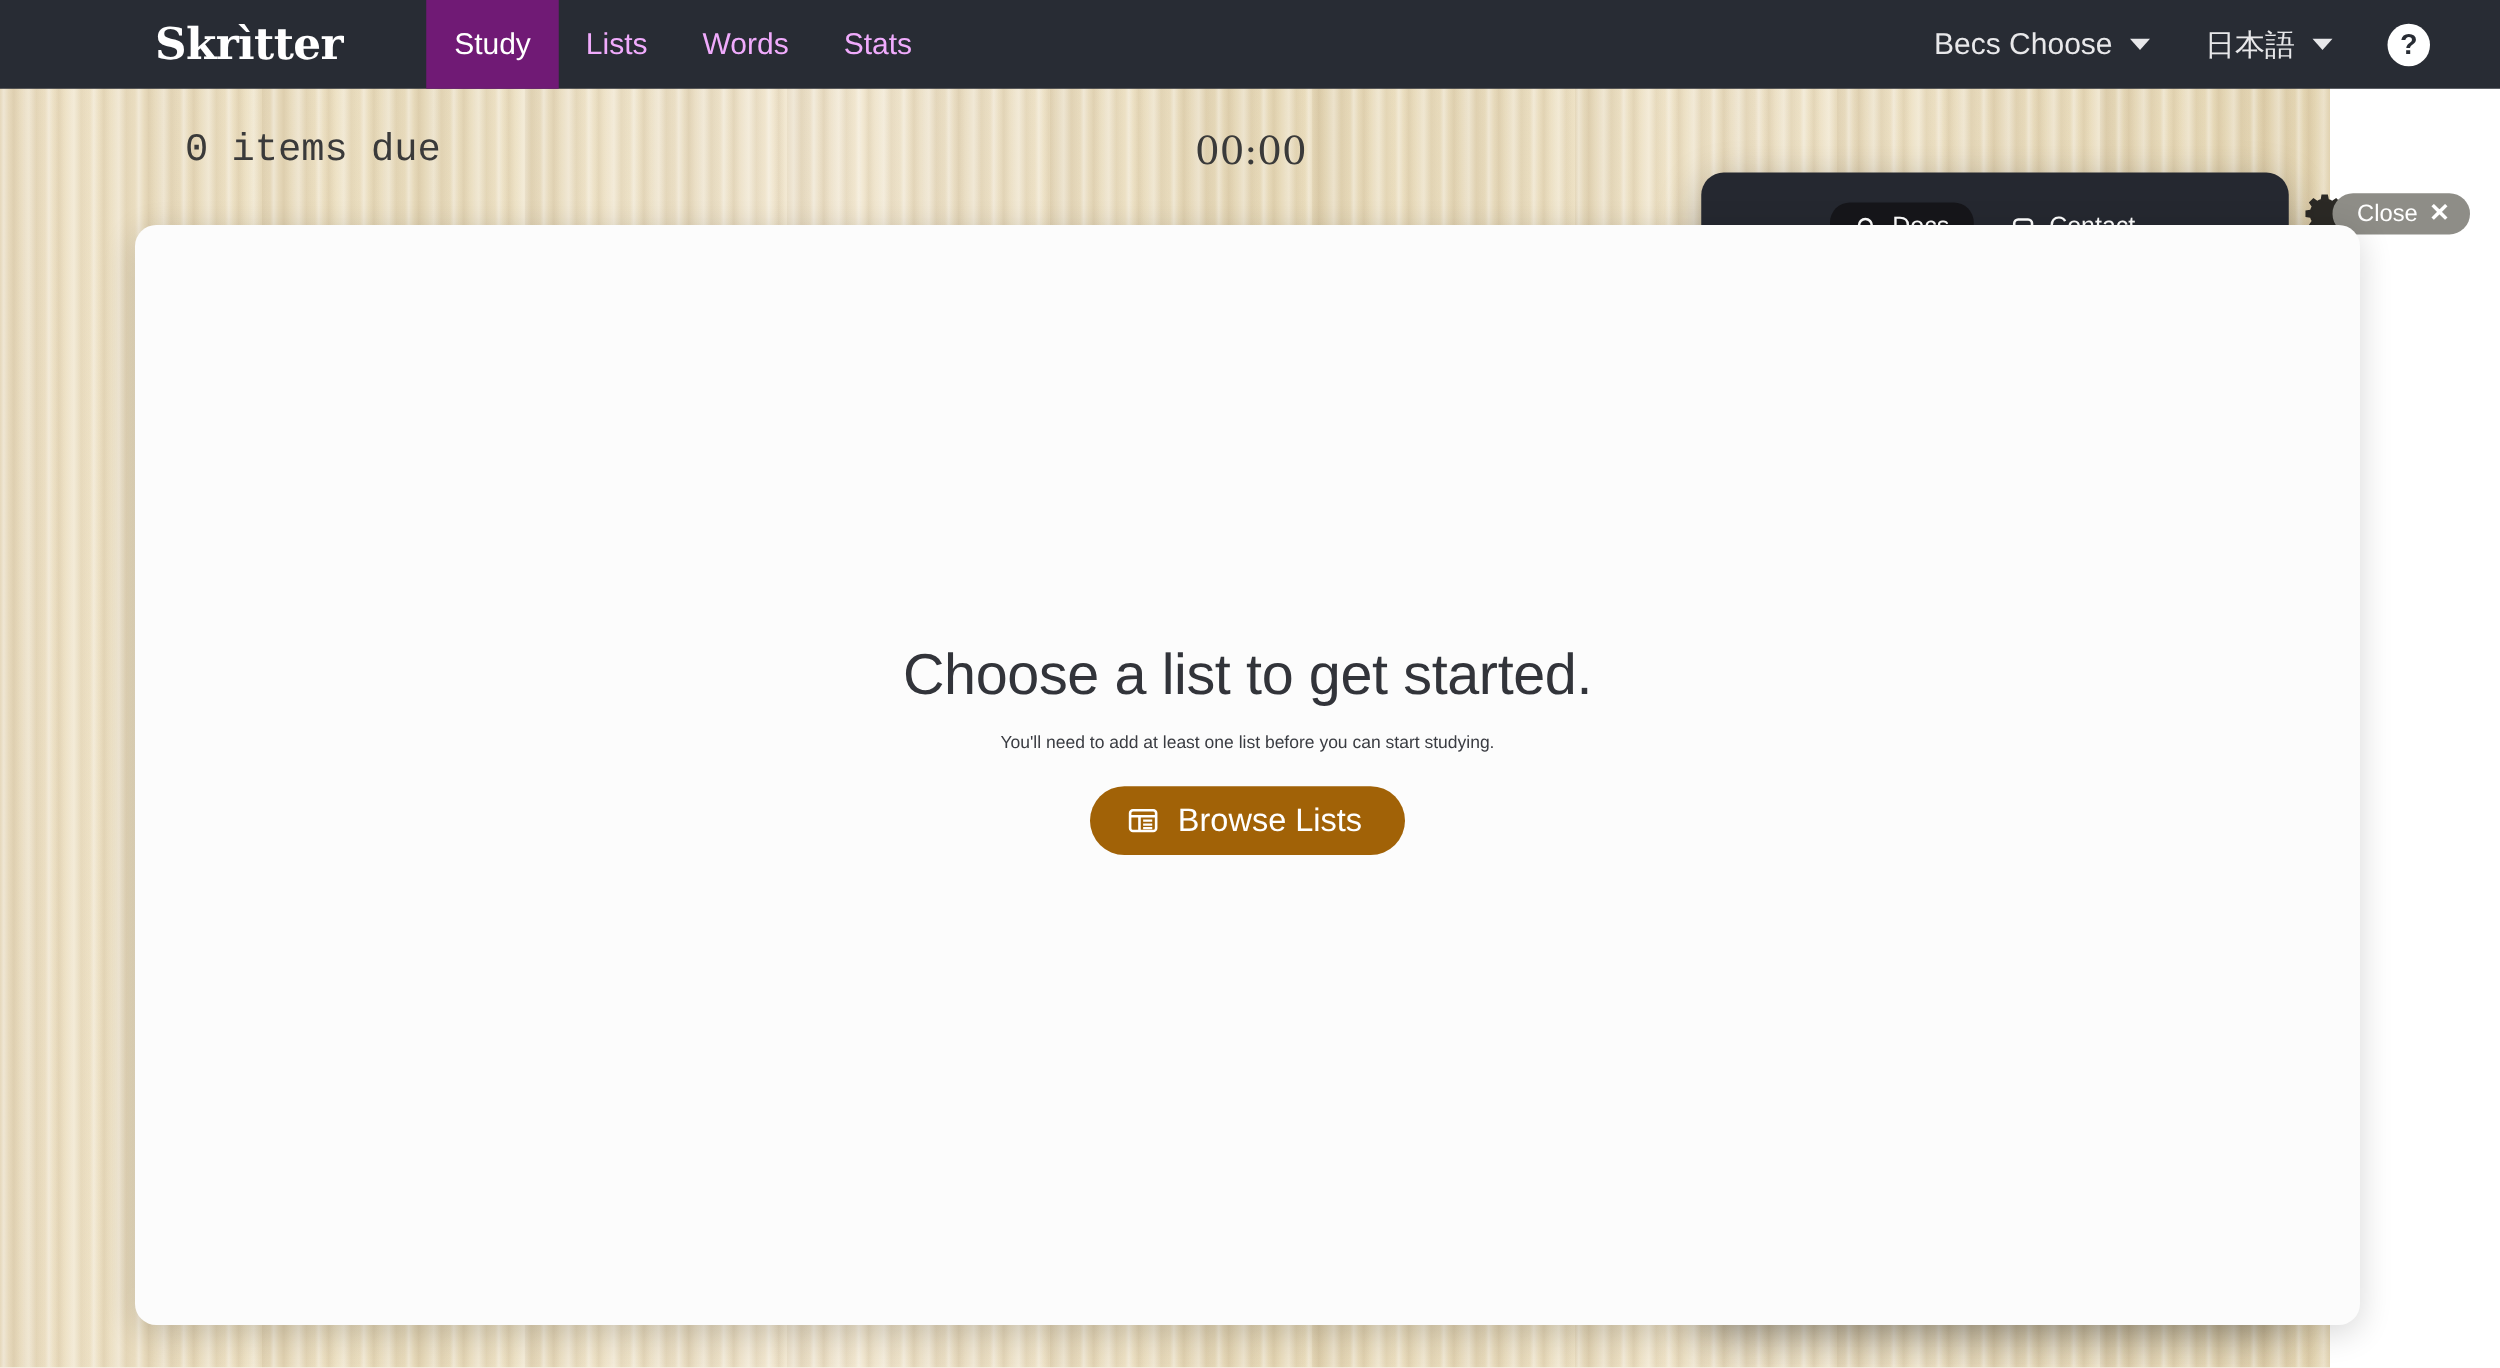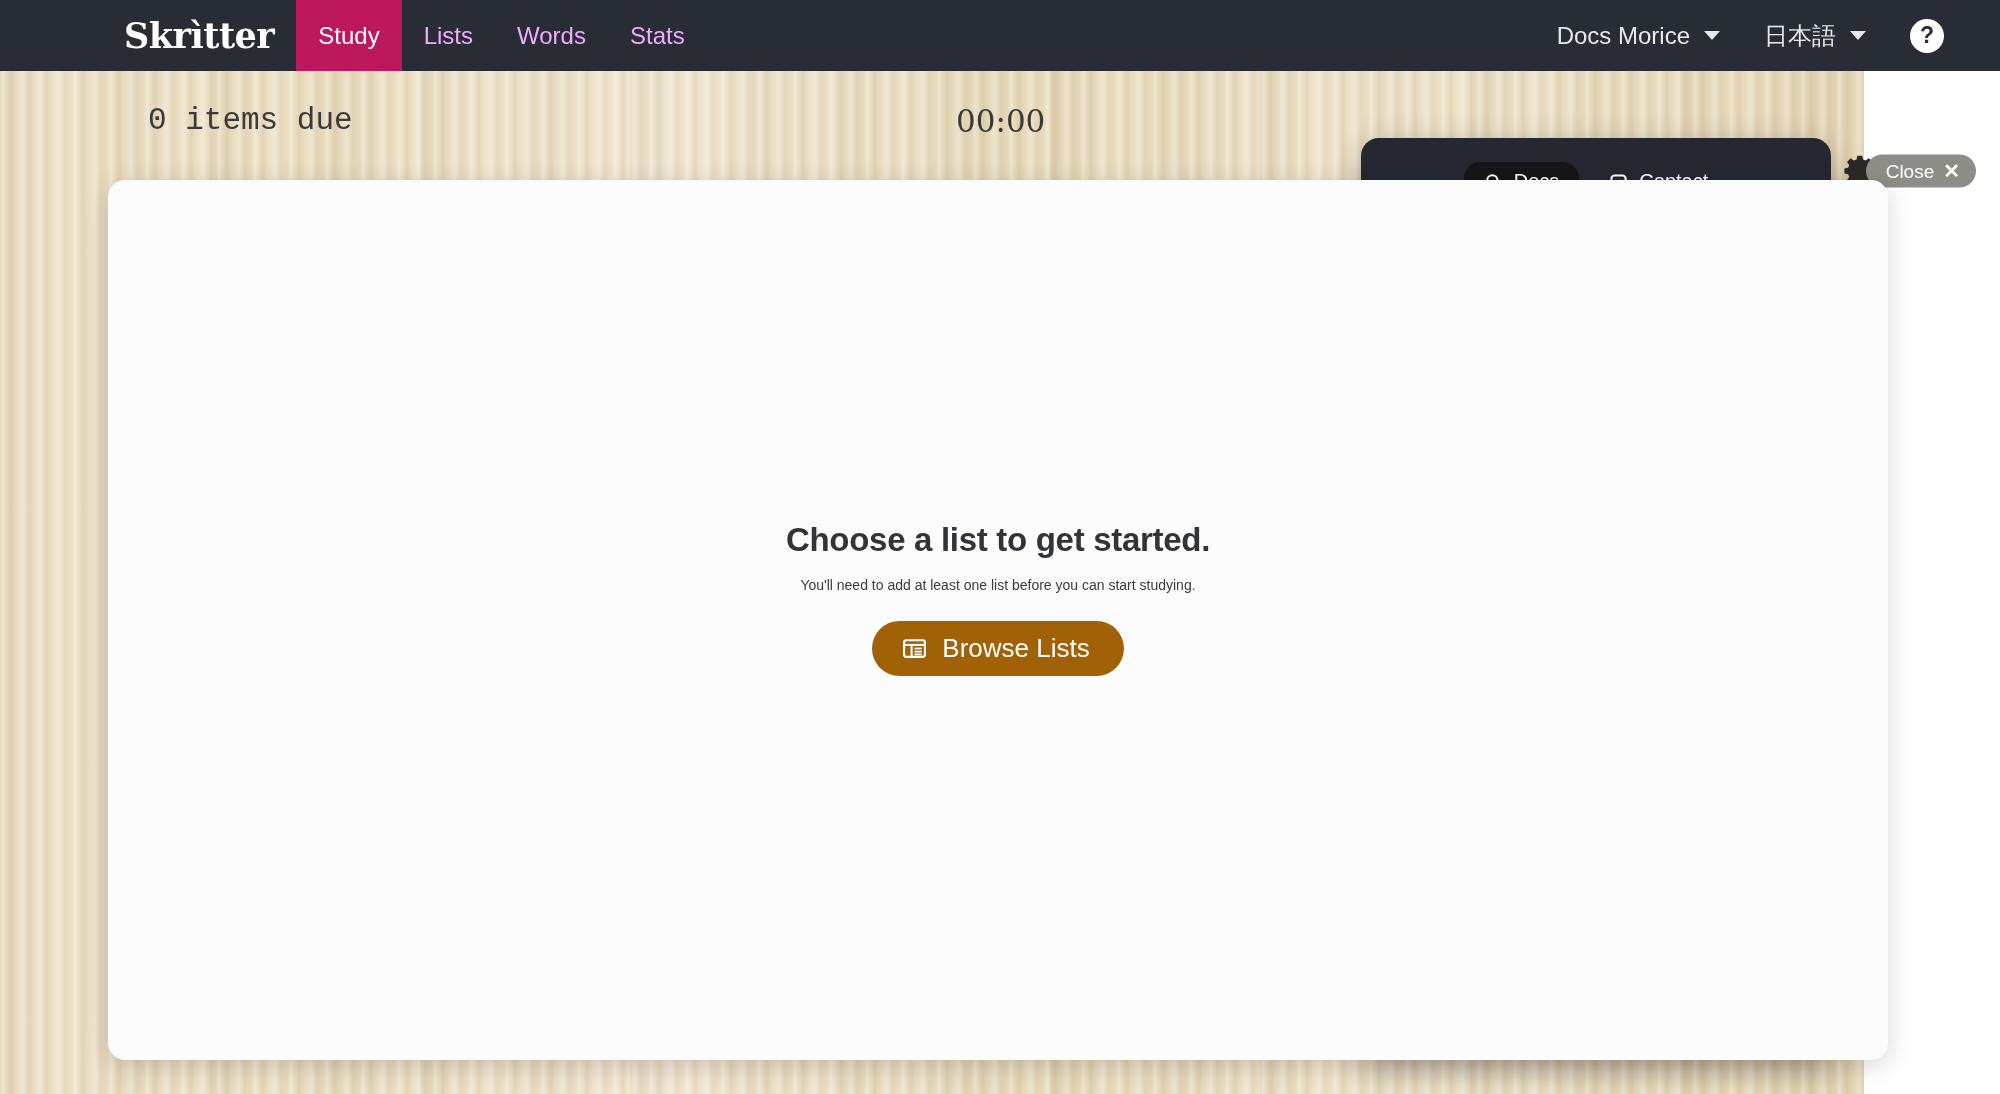--- a/index.html
+++ b/index.html
@@ -68,22 +68,23 @@
     display: flex;
     align-items: center;
     padding: 0 22px;
     color: #f0abfc;
     font-size: 24px;
     line-height: 1;
     text-decoration: none;
     white-space: nowrap;
   }
   .nav-item.active {
-    background: #be185d;
+    background: #701a75;
     color: #ffffff;
+    margin-left: 45px;
   }
   .nav-right {
     margin-left: auto;
     display: flex;
     align-items: center;
     padding-right: 56px;
     gap: 0px;
   }
   .nav-drop {
     display: flex;
@@ -280,22 +281,22 @@
     display: flex;
     align-items: center;
     justify-content: center;
   }
   .empty-state {
     width: 100%;
     text-align: center;
     transform: translateY(-22px);
   }
   .empty-title {
-    font-size: 33px;
-    font-weight: bold;
+    font-size: 46px;
+    font-weight: normal;
     color: #32343a;
     letter-spacing: -0.3px;
     line-height: 1.2;
   }
   .empty-sub {
     margin-top: 17px;
     font-size: 14px;
     color: #3a3c42;
   }
   .browse-btn {
@@ -324,21 +325,21 @@
     <div class="nav-left">
       <div class="brand">Skrìtter</div>
       <a class="nav-item active" href="#">Study</a>
       <a class="nav-item" href="#">Lists</a>
       <a class="nav-item" href="#">Words</a>
       <a class="nav-item" href="#">Stats</a>
     </div>
 
     <div class="nav-right">
       <div class="nav-drop">
-        <span>Docs Morice</span>
+        <span>Becs Choose</span>
         <span class="caret"></span>
       </div>
       <div class="nav-drop">
         <span>日本語</span>
         <span class="caret"></span>
       </div>
       <div class="help-circle">?</div>
     </div>
   </div>
 

